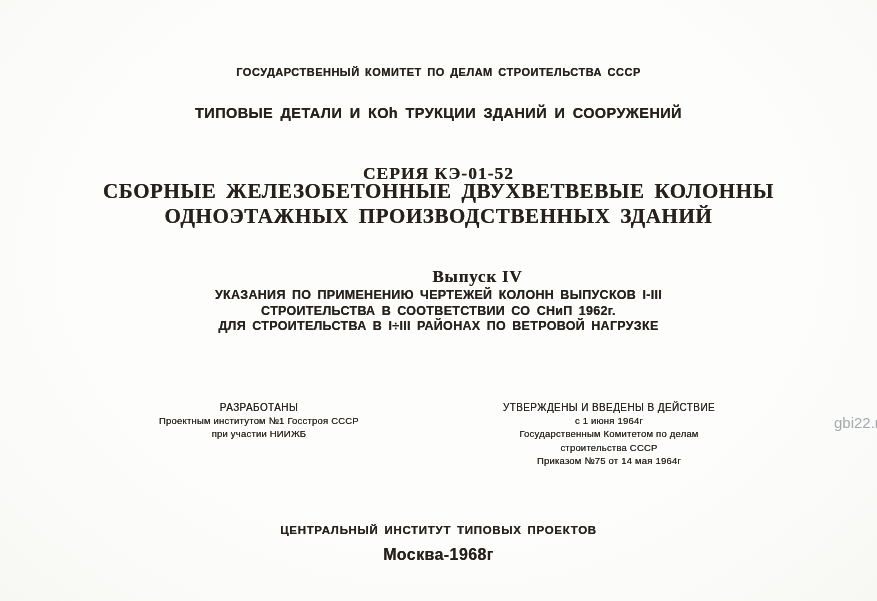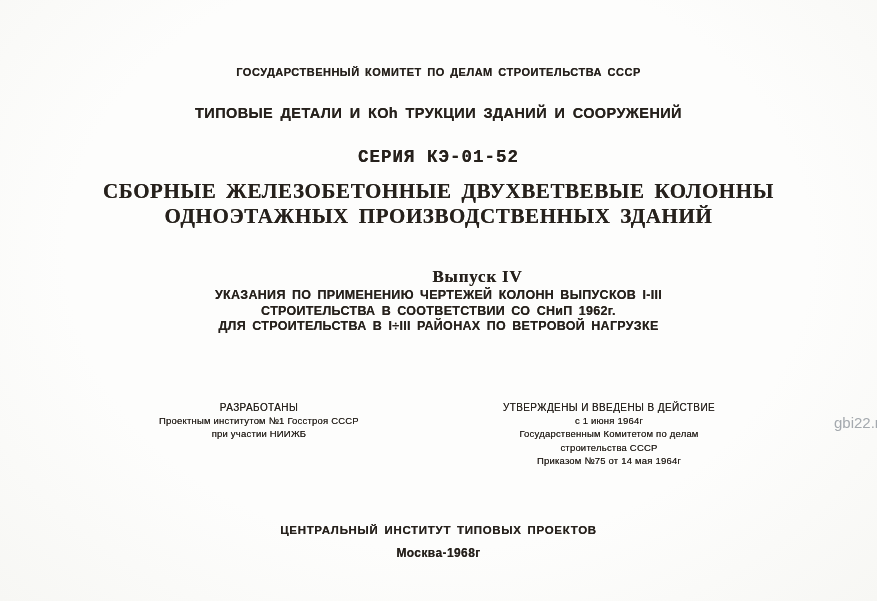--- a/index.html
+++ b/index.html
@@ -34,22 +34,22 @@
     letter-spacing: 0.5px;
     word-spacing: 2px;
   }
   .series-line {
     top: 90px;
     font-size: 14.5px;
     letter-spacing: 0.4px;
     word-spacing: 3px;
   }
   .series-number {
-    top: 132px;
-    font-family: Liberation Mono, monospace;
+    top: 148px;
+    font-family: Liberation Serif, serif;
     font-size: 17.5px;
     letter-spacing: 1px;
   }
   .doc-title {
     position: absolute;
     top: 179px;
     left: 0;
     width: 877px;
     text-align: center;
     font-family: Liberation Serif, serif;
@@ -97,21 +97,21 @@
   .col-left  { left: 148px; width: 222px; }
   .col-right { left: 497px; width: 224px; }
   .footer-institute {
     top: 509px;
     font-size: 11.5px;
     letter-spacing: 0.7px;
     word-spacing: 2px;
   }
   .footer-place {
     top: 531px;
-    font-size: 12px;
+    font-size: 16px;
     letter-spacing: 0.4px;
   }
   .watermark {
     position: absolute;
     top: 414px;
     left: 834px;
     font-size: 15px;
     font-weight: normal;
     color: #a4a9ae;
     text-shadow: none;

